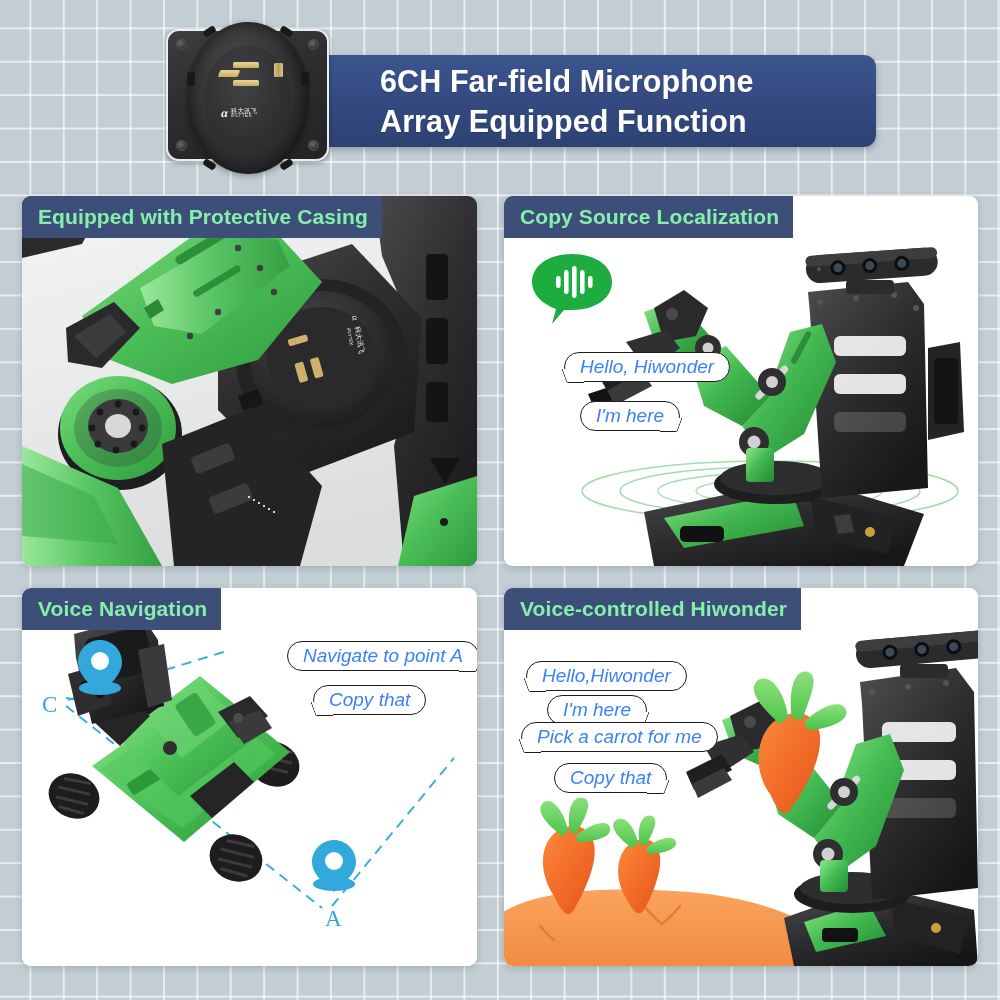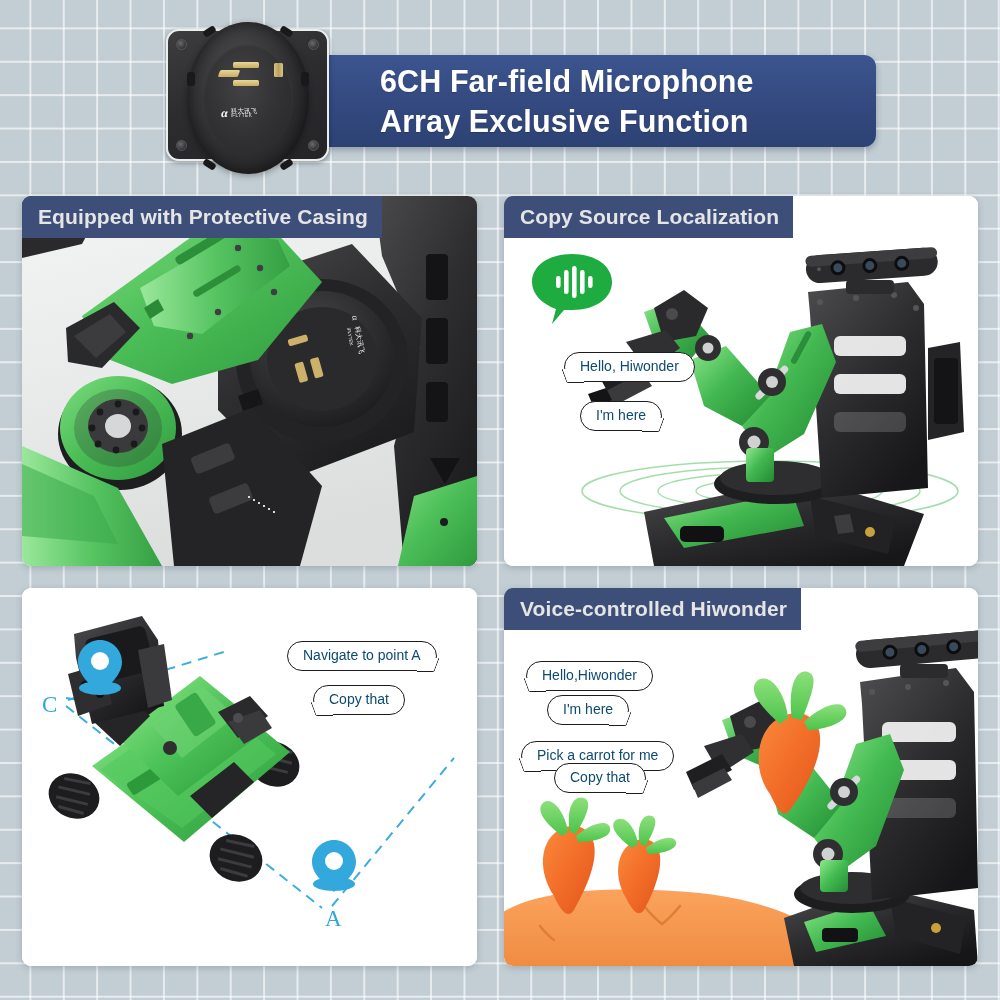--- a/index.html
+++ b/index.html
@@ -152,40 +152,41 @@
     position: absolute;
     left: 0; top: 0;
     height: 42px;
     background: #3d4e79;
     display: flex;
     align-items: center;
     padding: 0 14px 0 16px;
     z-index: 20;
   }
   .panel-header span {
-    color: #e5e5e5;
+    color: #86efac;
     font-size: 21px;
     font-weight: bold;
     white-space: nowrap;
     letter-spacing: 0.1px;
   }
   .panel-body { position: absolute; inset: 0; }
 
   
   .bubble {
     position: absolute;
     background: #ffffff;
     border: 1.6px solid #1c1c1c;
     border-radius: 17px;
     padding: 3px 15px 4px;
-    font-size: 14px;
-    color: #0c4a6e;
+    font-size: 19px;
+    color: #3b82f6;
     white-space: nowrap;
     line-height: 21px;
     z-index: 12;
+    font-style: italic;
   }
   .bubble.tail-right::after,
   .bubble.tail-left::after {
     content: "";
     position: absolute;
     bottom: -1.6px;
     width: 17px; height: 13px;
     background: #ffffff;
   }
   .bubble.tail-right::after {
@@ -222,21 +223,21 @@
 </style>
 </head>
 <body>
 
 <div id="page">
 
   <div id="header">
 
     <div id="title-banner">
       <div class="title-line">6CH Far-field Microphone</div>
-      <div class="title-line">Array Exclusive Function</div>
+      <div class="title-line">Array Equipped Function</div>
     </div>
 
     <div id="mic-module">
       <div class="mic-plate">
         <span class="screw s1"></span>
         <span class="screw s2"></span>
         <span class="screw s3"></span>
         <span class="screw s4"></span>
       </div>
       <div class="mic-disc">
@@ -575,20 +576,23 @@
       </svg>
 
       <span class="pin-label" style="left:36px; top:698px;"></span>
 
       <div class="bubble tail-right" style="left:265px; top:53px;">Navigate to point A</div>
       <div class="bubble tail-left" style="left:291px; top:97px;">Copy that</div>
 
       <span class="pin-label" style="left:20px; top:104px;">C</span>
       <span class="pin-label" style="left:303px; top:318px;">A</span>
     </div>
+    <div class="panel-header">
+      <span>Voice Navigation</span>
+    </div>
   </div>
 
   <div class="panel" id="panel-4">
     <div class="panel-body">
       <svg width="474" height="378" viewBox="0 0 474 378">
         <defs>
           <linearGradient id="g4a" x1="0" y1="0" x2="1" y2="1">
             <stop offset="0%" stop-color="#8fe88c"></stop>
             <stop offset="48%" stop-color="#44bb52"></stop>
             <stop offset="100%" stop-color="#238c34"></stop>
@@ -693,21 +697,21 @@
           <g fill="url(#leaf1)">
             <path d="M18 38 C0 22 -16 4 -4 -6 C10 -14 24 10 26 32 Z"></path>
             <path d="M30 32 C26 6 32 -18 46 -14 C58 -10 48 12 40 34 Z"></path>
             <path d="M42 36 C58 20 80 12 84 24 C88 36 62 44 46 44 Z"></path>
           </g>
         </g>
       </svg>
 
       <div class="bubble tail-left" style="left:22px; top:73px;">Hello,Hiwonder</div>
       <div class="bubble tail-right" style="left:43px; top:107px;">I'm here</div>
-      <div class="bubble tail-left" style="left:17px; top:153px;">Pick a carrot for me</div>
+      <div class="bubble tail-left" style="left:17px; top:134px;">Pick a carrot for me</div>
       <div class="bubble tail-right" style="left:50px; top:175px;">Copy that</div>
     </div>
     <div class="panel-header">
       <span>Voice-controlled Hiwonder</span>
     </div>
   </div>
 
 </div>
 
 </body></html>

